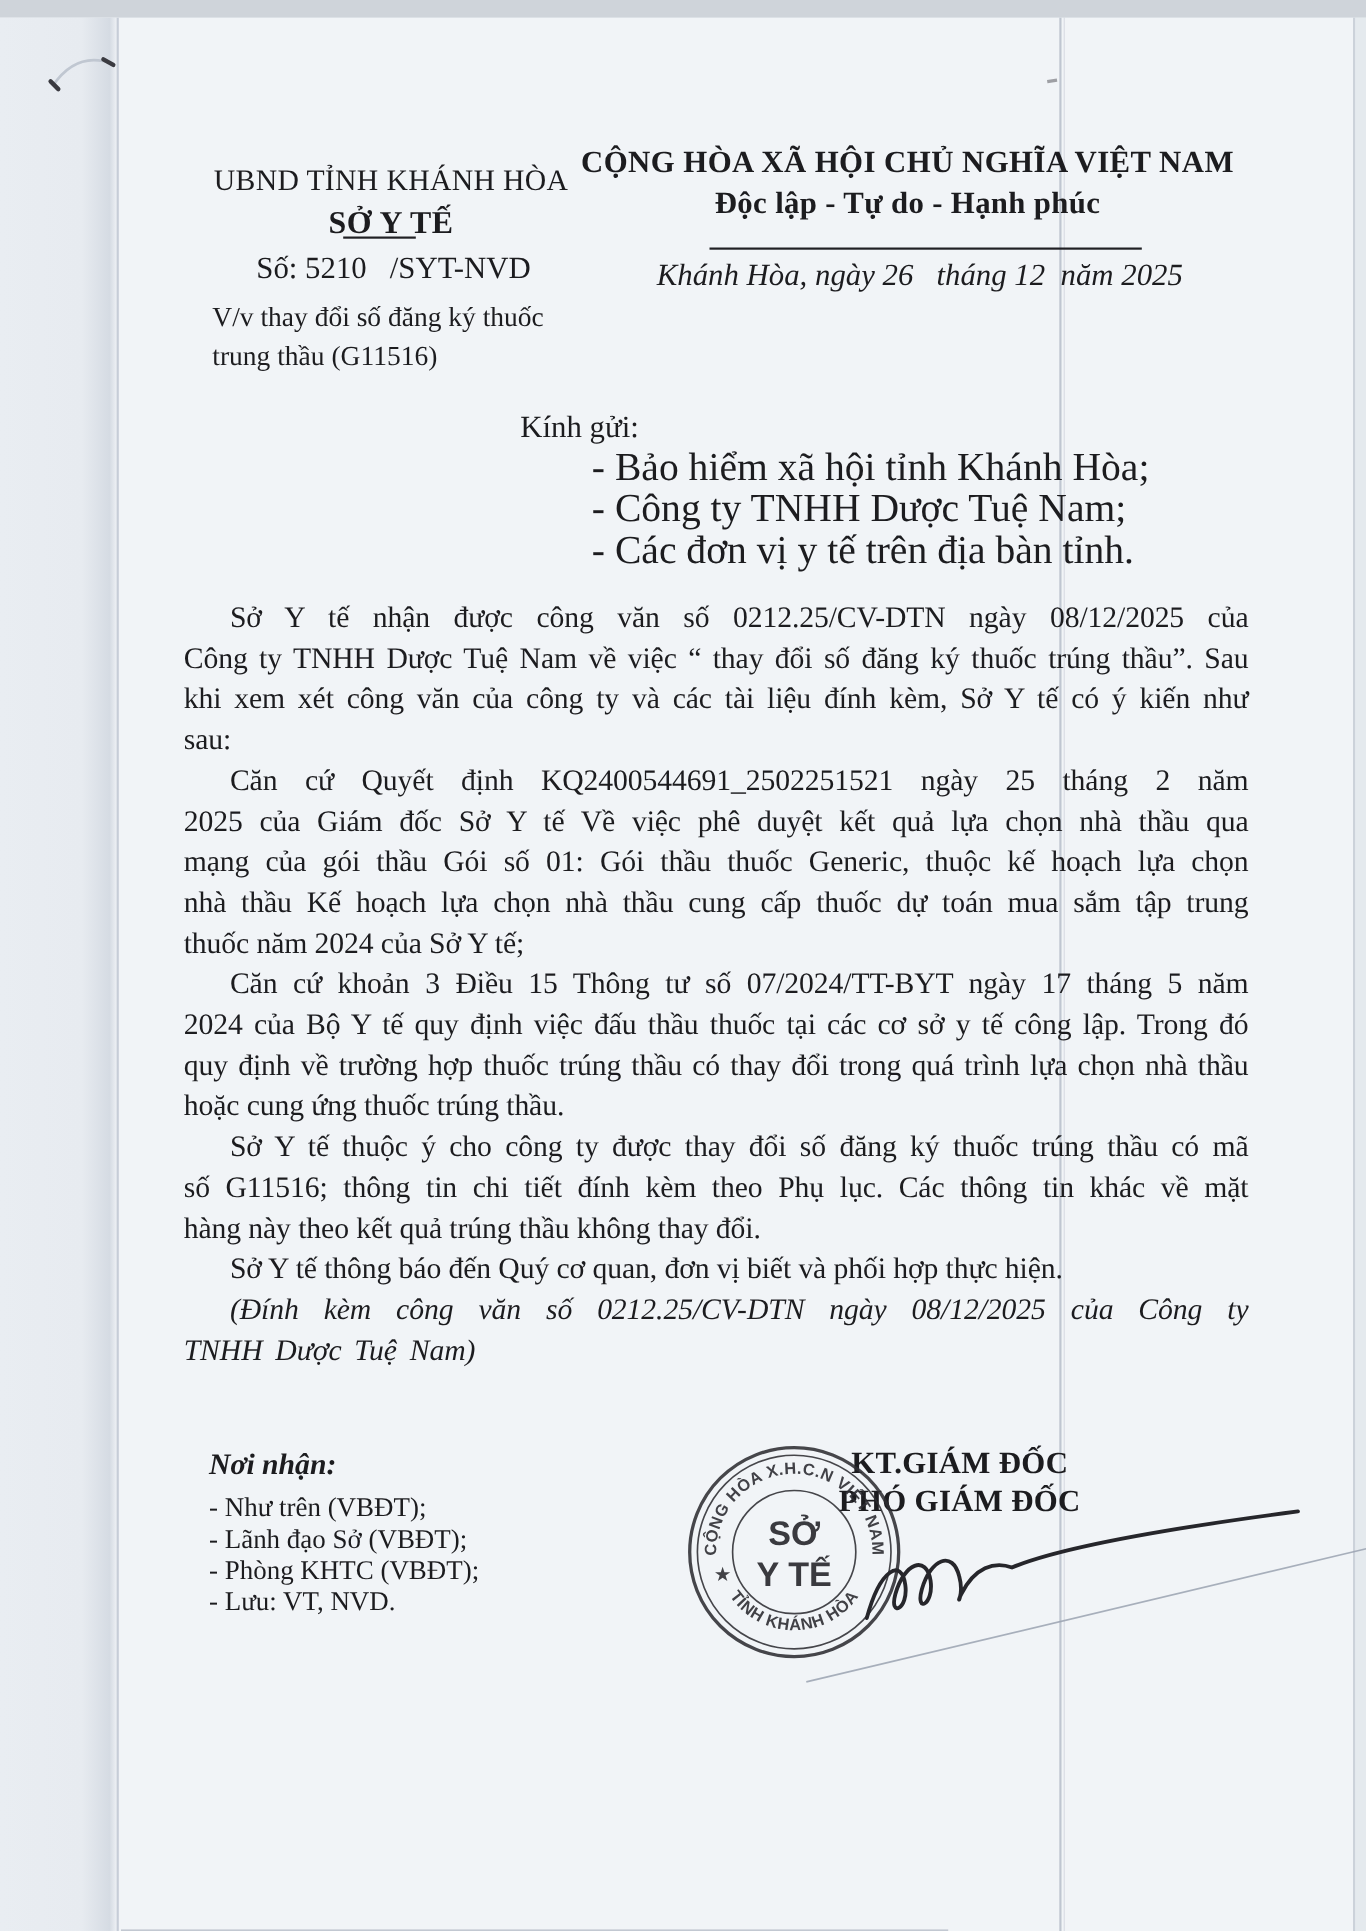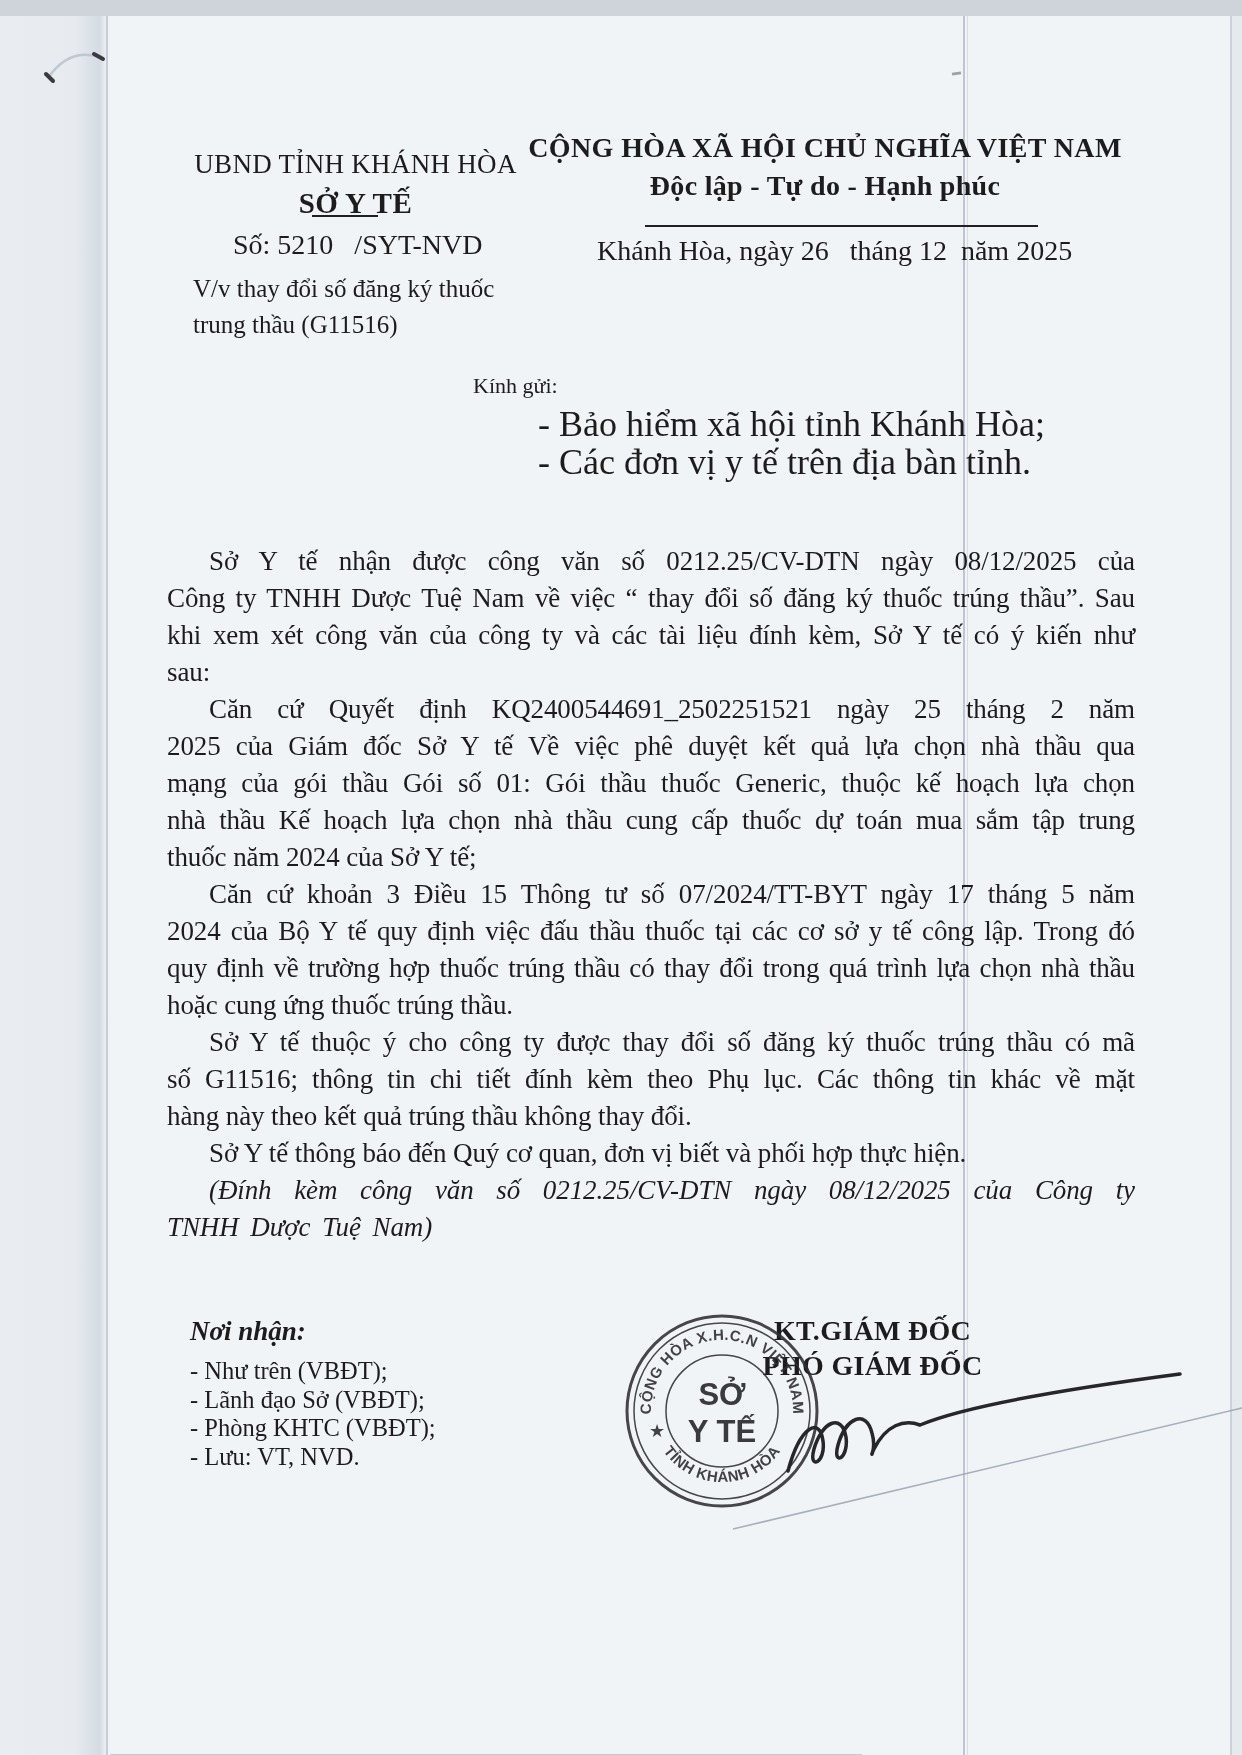--- a/index.html
+++ b/index.html
@@ -24,23 +24,23 @@
   .hdr-left{left:163px;top:133px;width:385px;text-align:center;}
   .hdr-left .org-parent{font-size:27px;letter-spacing:.3px;}
   .hdr-left .org{font-size:29px;font-weight:bold;margin-top:7px;letter-spacing:.5px;}
   .sy-underline{left:312px;top:199px;width:66px;height:2px;background:#202024;}
   .hdr-num{left:233px;top:213px;font-size:28px;white-space:pre;}
   .hdr-vv{left:193px;top:255px;width:358px;font-size:25px;line-height:36px;}
   .hdr-right{left:505px;top:116px;width:640px;text-align:center;}
   .hdr-right .national{font-size:28px;font-weight:bold;letter-spacing:.4px;}
   .hdr-right .motto{font-size:28px;font-weight:bold;margin-top:6px;letter-spacing:.3px;}
   .motto-underline{left:645px;top:209px;width:393px;height:2px;background:#202024;}
-  .dateline{left:597px;top:219px;font-size:28px;white-space:pre;}
+  .dateline{left:597px;top:219px;font-size:28px;font-style:italic;white-space:pre;}
   
-  .kinhgui{left:473px;top:357px;font-size:22px;}
+  .kinhgui{left:473px;top:357px;font-size:28px;}
   .recips{left:538px;top:389px;font-size:36px;line-height:38px;}
   
   .body-block{left:167px;top:527px;width:968px;font-size:27px;line-height:37px;letter-spacing:-0.1px;}
   .bline{min-height:37px;}
   .jl{text-align:justify;text-align-last:justify;}
   .jend{text-align:left;}
   .ind{padding-left:42px;}
   .attach{font-style:italic;word-spacing:5px;}
   
   .noinhan{left:190px;top:1300px;}
@@ -84,20 +84,21 @@
   <div class="abs hdr-right">
     <div class="national">CỘNG HÒA XÃ HỘI CHỦ NGHĨA VIỆT NAM</div>
     <div class="motto">Độc lập - Tự do - Hạnh phúc</div>
   </div>
   <div class="abs motto-underline"></div>
   <div class="abs dateline">Khánh Hòa, ngày 26   tháng 12  năm 2025</div>
 
   <div class="abs kinhgui">Kính gửi:</div>
   <div class="abs recips">
     <div>- Bảo hiểm xã hội tỉnh Khánh Hòa;</div>
+    <div>- Công ty TNHH Dược Tuệ Nam;</div>
     <div>- Các đơn vị y tế trên địa bàn tỉnh.</div>
   </div>
 
   <div class="abs body-block">
     <div class="bline jl ind">Sở Y tế nhận được công văn số 0212.25/CV-DTN ngày 08/12/2025 của</div>
     <div class="bline jl">Công ty TNHH Dược Tuệ Nam về việc “ thay đổi số đăng ký thuốc trúng thầu”. Sau</div>
     <div class="bline jl">khi xem xét công văn của công ty và các tài liệu đính kèm, Sở Y tế có ý kiến như</div>
     <div class="bline jend">sau:</div>
 
     <div class="bline jl ind">Căn cứ Quyết định KQ2400544691_2502251521 ngày 25 tháng 2 năm</div>

